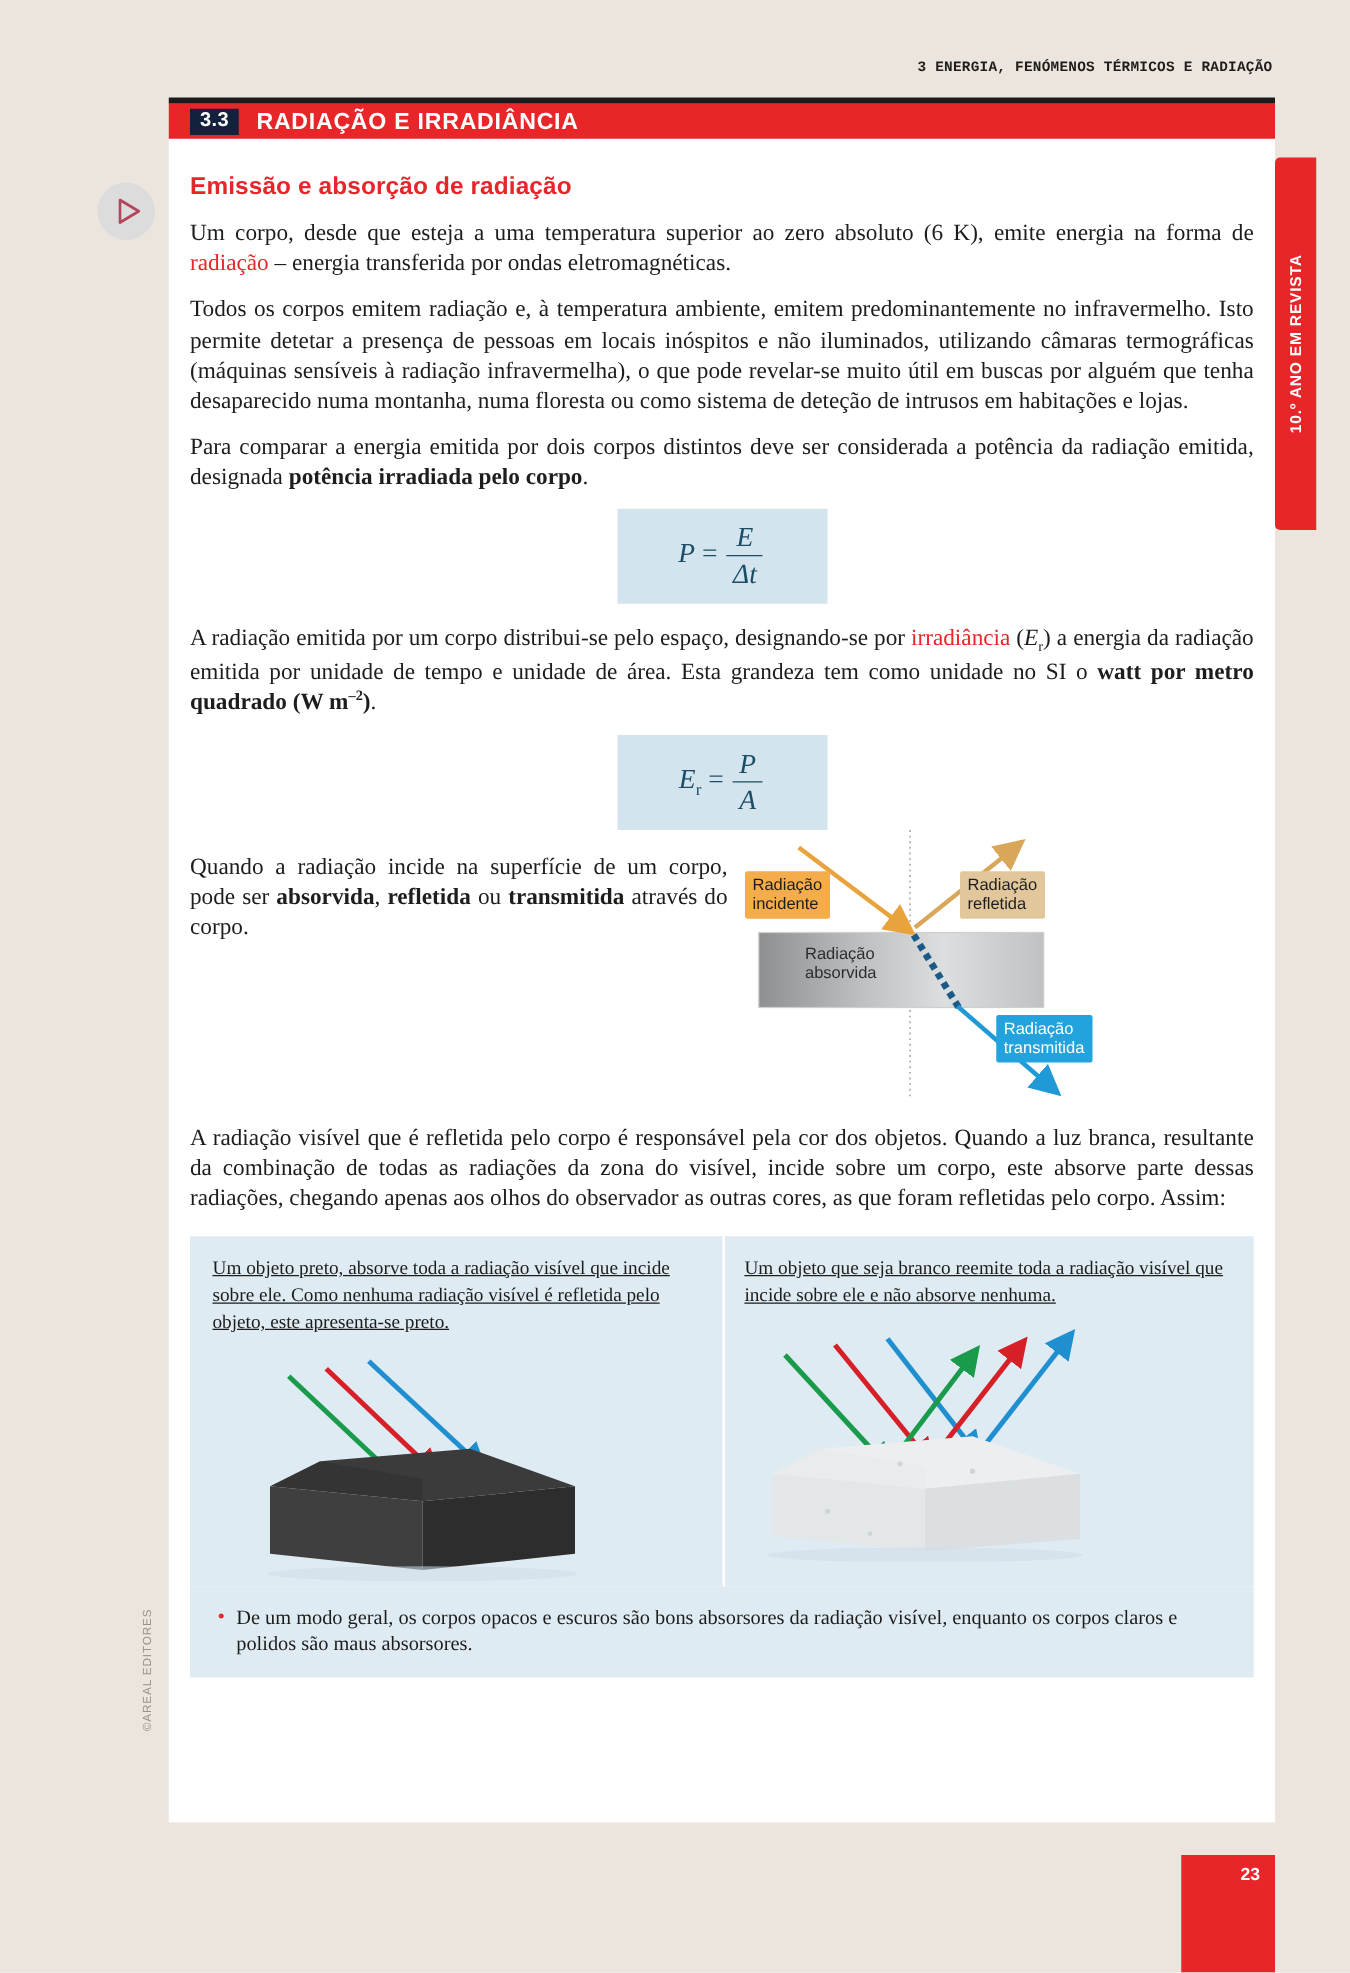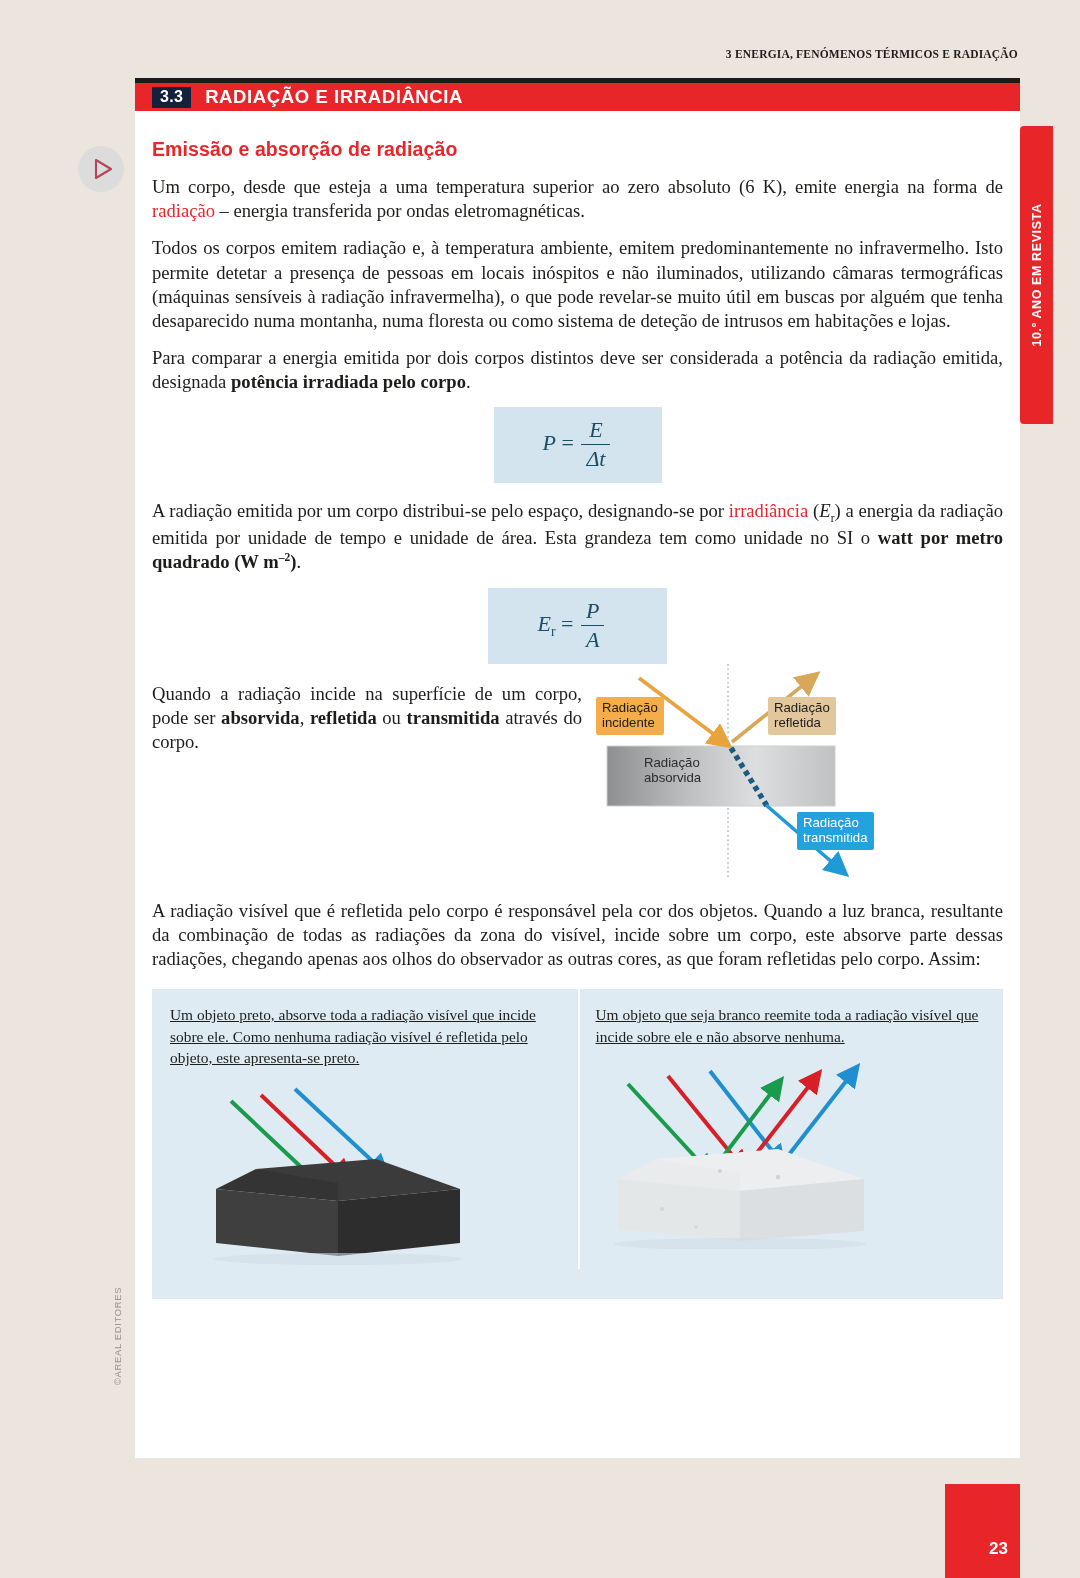--- a/index.html
+++ b/index.html
@@ -13,21 +13,21 @@
     position: relative;
     overflow: hidden;
     font-family: "Liberation Serif", serif;
   }
 
   
   .running-head {
     position: absolute;
     top: 48px;
     right: 62px;
-    font-family: Liberation Serif, serif;
+    font-family: Liberation Mono, monospace;
     font-size: 11.5px;
     font-weight: bold;
     letter-spacing: 0.2px;
     color: #1d1d1b;
     white-space: nowrap;
   }
   .running-head .rh-num { font-weight: bold; }
 
   
   .page-sheet {
@@ -123,21 +123,21 @@
 
   .box-p {
     width: 168px;
     padding: 10px 0 11px 0;
     font-size: 22px;
     margin: 5px auto 16px auto;
     display: block;
   }
   .box-er {
     width: 168px;
-    padding: 10px 11px 11px 0;
+    padding: 10px 0 11px 0;
     font-size: 22px;
     margin: 7px auto 18px auto;
     display: block;
   }
   .box-sum {
     width: 418px;
     padding: 15px 0 16px 0;
     font-size: 18px;
     margin: 10px 0 0 5px;
     display: block;
@@ -279,22 +279,21 @@
     width: 75px;
     height: 94px;
     background: #e8262a;
   }
   .page-num-block span {
     position: absolute;
     right: 12px; top: 7px;
     color: #ffffff;
     font-family: "Liberation Sans", sans-serif;
     font-weight: bold;
-    font-size: 17px;
-    margin-top: 48px;
+    font-size: 14px;
   }
 </style>
 </head>
 <body>
 
 <div class="running-head">
   <span class="rh-num">3</span>
   <span>ENERGIA, FENÓMENOS TÉRMICOS E RADIAÇÃO</span>
 </div>
 
@@ -485,17 +484,18 @@
             <circle cx="62" cy="160" r="2" fill="#cfd4d6"></circle>
             <circle cx="96" cy="178" r="1.8" fill="#cfd4d6"></circle>
             <ellipse cx="140" cy="195" rx="126" ry="6" fill="#cddbe6" opacity="0.55"></ellipse>
           </svg>
         </div>
       </div>
     </div>
 
     <div class="notes">
       <ul>
+        <li>De um modo geral, os corpos opacos e escuros são bons absorsores da radiação visível, enquanto os corpos claros e polidos são maus absorsores.</li>
       </ul>
     </div>
 
   </div>
 </div>
 
 </body></html>

